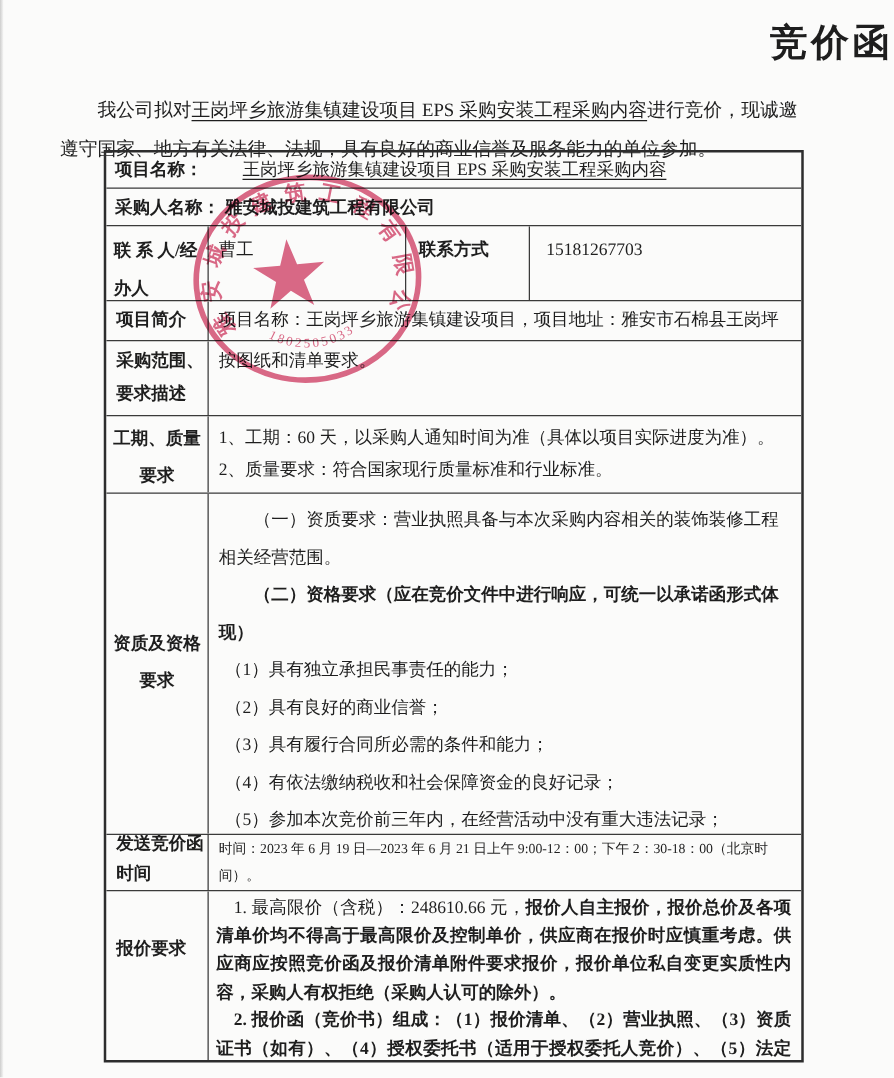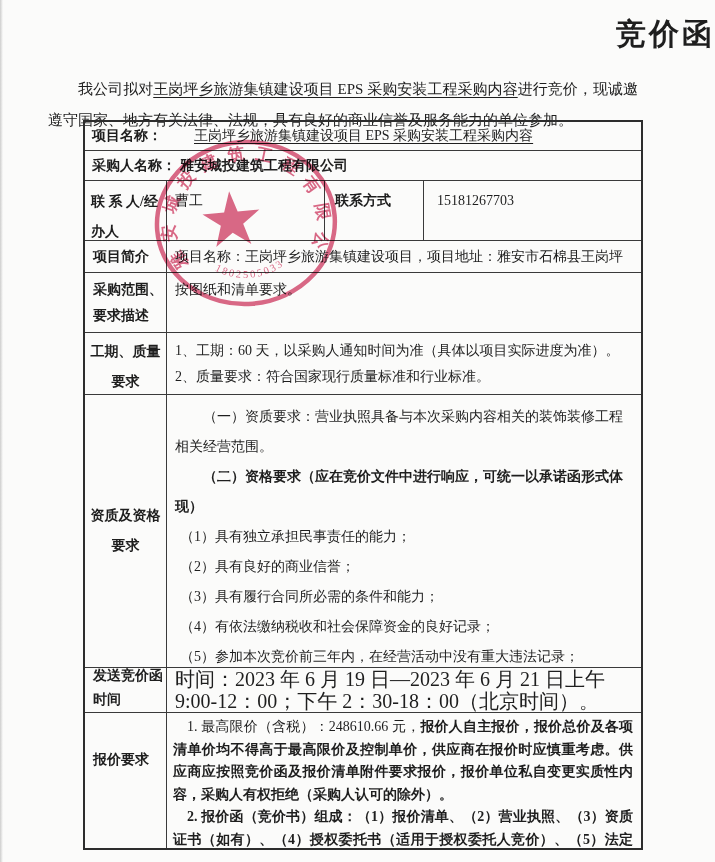--- a/index.html
+++ b/index.html
@@ -50,21 +50,21 @@
     font-family:"Liberation Serif","DejaVu Serif",serif;}
   
   .row-h1{height:28px;gap:28px;} .row-h2{height:30px;} .row-h3{height:60px;}
   .row-h4{height:32px;justify-content:center;} .row-h5{height:60px;} .row-h6{height:62px;}
   .row-h7{height:273px;} .row-h8{height:45px;align-items:flex-end;} .row-h9{height:140px;}
   .lab-mid{display:flex;flex-direction:column;justify-content:center;line-height:30px;padding-top:0;}
   .sched .val{padding-top:5px;line-height:26px;}
   .qual-val{padding:7px 10px 0 8px;line-height:30px;}
   .qual-val .para{text-indent:2em;}
   .qual-val .line{margin-left:5px;}
-  .time-val{padding-top:4px;line-height:22px;font-size:20px;}
+  .time-val{padding-top:4px;line-height:22px;font-size:11px;}
   .quote-lab{padding-top:34px;line-height:26px;}
   .quote-val{padding:3px 8px 0 6px;line-height:22.5px;text-align:justify;}
   .quote-val p{margin:0;text-indent:1em;}
   .seg-b{font-weight:bold;}
   .seg-u{text-underline-offset:2px;}
   
   .stamp{
     position:absolute;left:150px;top:134px;width:192px;height:180px;
     mix-blend-mode:multiply;opacity:.82;transform:rotate(-5deg);
     pointer-events:none;

